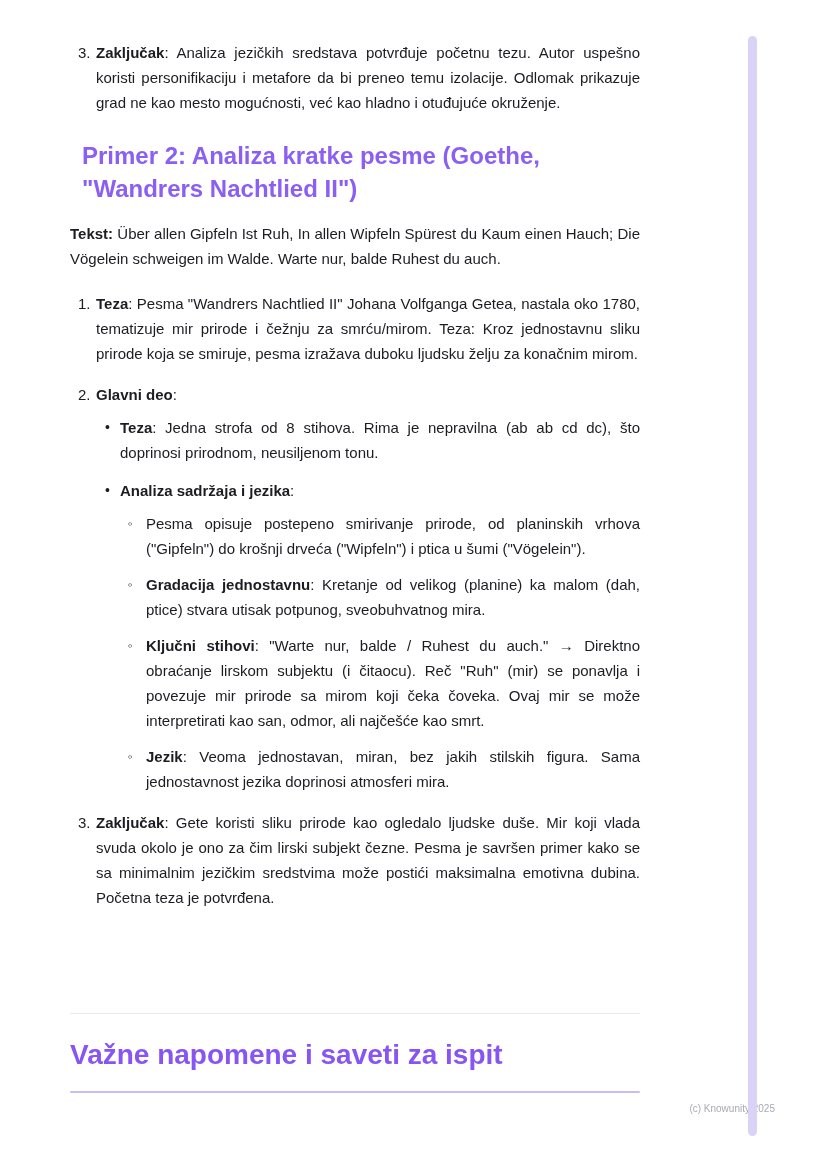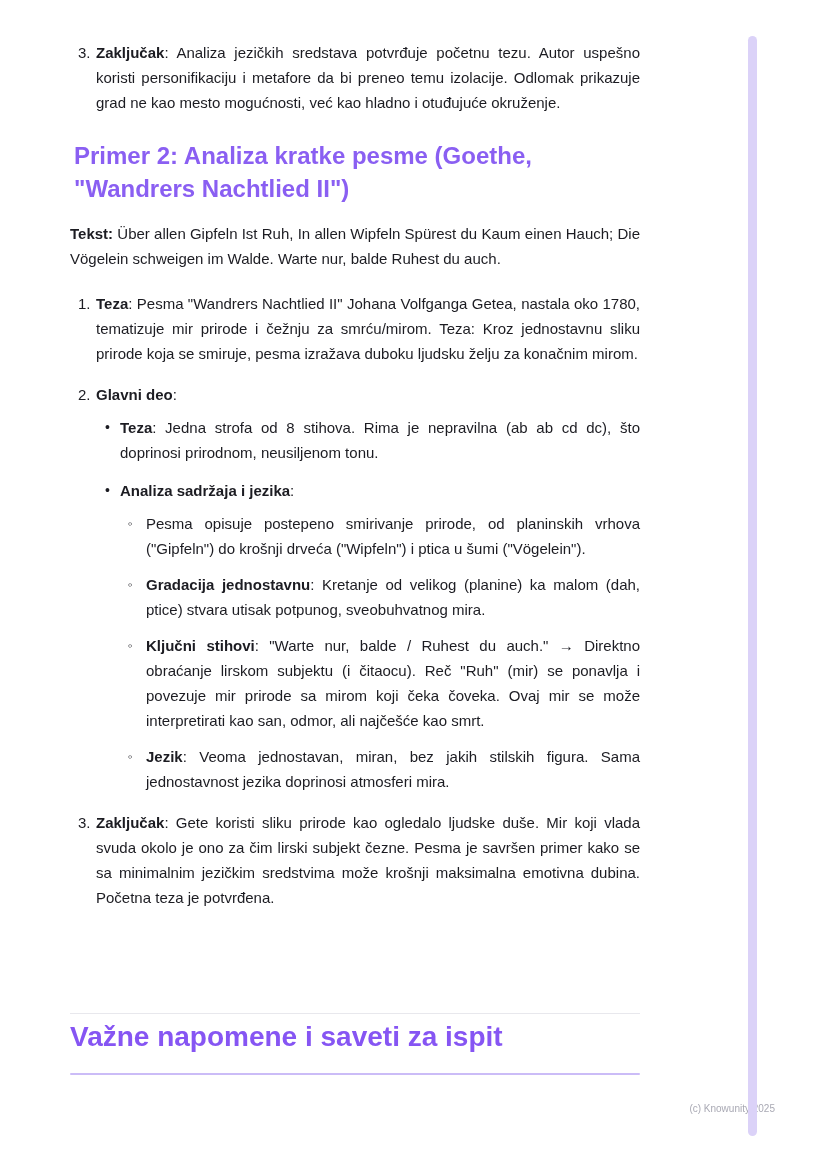--- a/index.html
+++ b/index.html
@@ -21,21 +21,21 @@
     font-size: 15px;
     line-height: 25px;
   }
   .b { font-weight: bold; }
   .just { text-align: justify; }
   .h2 {
     color: #8a5ff2;
     font-size: 24px;
     line-height: 33px;
     font-weight: bold;
-    margin: 24px 0 16px 4px;
+    margin: 24px 0 16px 12px;
   }
   .para { margin-bottom: 20px; }
   .oli { margin-bottom: 16px; }
   .oli:last-child { margin-bottom: 0; }
   .row { display: flex; align-items: flex-start; }
   .nmark { flex: 0 0 26px; padding-left: 8px; }
   .litext { flex: 1 1 auto; }
   .ul1 { margin-top: 8px; margin-left: 35px; }
   .bli { margin-bottom: 13px; }
   .bli:last-child { margin-bottom: 0; }
@@ -45,21 +45,21 @@
   .sli:last-child { margin-bottom: 0; }
   .smark { flex: 0 0 18px; font-size: 13px; }
   .bottom {
     position: absolute;
     left: 70px;
     top: 1013px;
     width: 570px;
   }
   .hr { height: 1px; background: #e8e8ed; }
   .h1 {
-    margin-top: 4px;
+    margin-top: 22px;
     color: #8655f3;
     font-size: 28px;
     line-height: 38px;
     font-weight: bold;
   }
   .purple-line {
     margin-top: 17px;
     height: 2px;
     background: #cbbcf7;
     border-radius: 1px;
@@ -161,21 +161,21 @@
 
           </div>
         </div>
 
       </div>
     </div>
 
     <div class="oli">
       <div class="row">
         <span class="nmark">3.</span>
-        <div class="litext just"><span class="b">Zaključak</span><span>: Gete koristi sliku prirode kao ogledalo ljudske duše. Mir koji vlada svuda okolo je ono za čim lirski subjekt čezne. Pesma je savršen primer kako se sa minimalnim jezičkim sredstvima može krošnji maksimalna emotivna dubina. Početna teza je potvrđena.</span></div>
+        <div class="litext just"><span class="b">Zaključak</span><span>: Gete koristi sliku prirode kao ogledalo ljudske duše. Mir koji vlada svuda okolo je ono za čim lirski subjekt čezne. Pesma je savršen primer kako se sa minimalnim jezičkim sredstvima može postići maksimalna emotivna dubina. Početna teza je potvrđena.</span></div>
       </div>
     </div>
 
   </div>
 
   <div class="bottom">
     <div class="hr"></div>
     <div class="h1">Važne napomene i saveti za ispit</div>
     <div class="purple-line"></div>
   </div>

